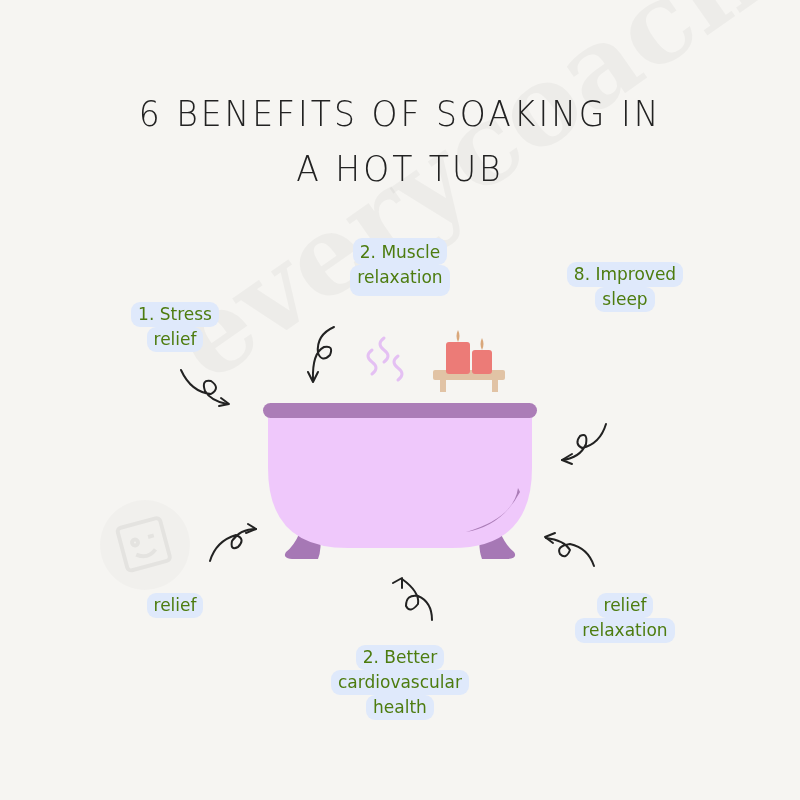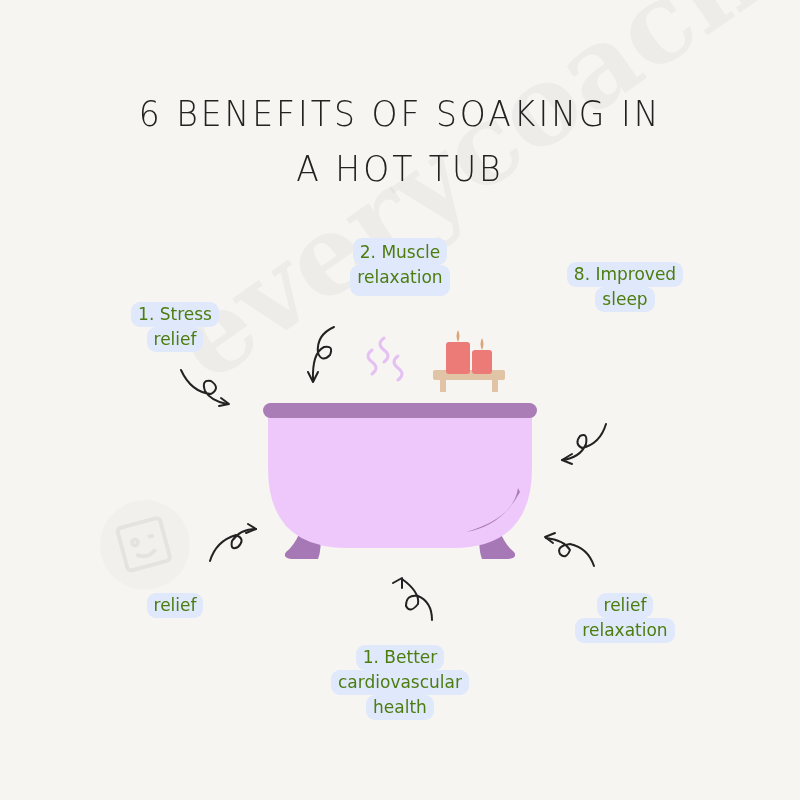--- a/index.html
+++ b/index.html
@@ -92,21 +92,21 @@
 <div class="label" style="left:545px; top:262px; width:160px;">
   <span class="row"><span class="line">8.  Improved</span></span>
   <span class="row"><span class="line">sleep</span></span>
 </div>
 
 <div class="label" style="left:120px; top:593px; width:110px;">
   <span class="row"><span class="line">relief</span></span>
 </div>
 
 <div class="label" style="left:300px; top:645px; width:200px;">
-  <span class="row"><span class="line">1.  Better</span></span>
+  <span class="row"><span class="line">2.  Better</span></span>
   <span class="row"><span class="line">cardiovascular</span></span>
   <span class="row"><span class="line">health</span></span>
 </div>
 
 <div class="label" style="left:540px; top:593px; width:170px;">
   <span class="row"><span class="line">relief</span></span>
   <span class="row"><span class="line">relaxation</span></span>
 </div>
 
 <svg width="800" height="800" style="left:0; top:0;">

